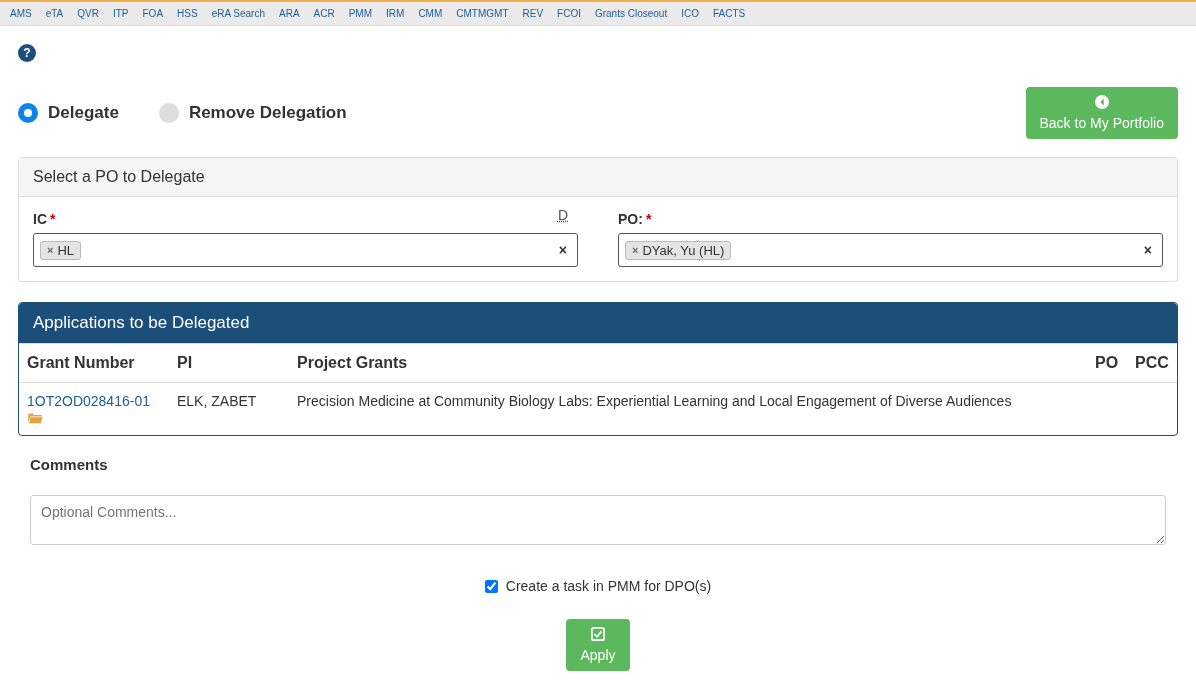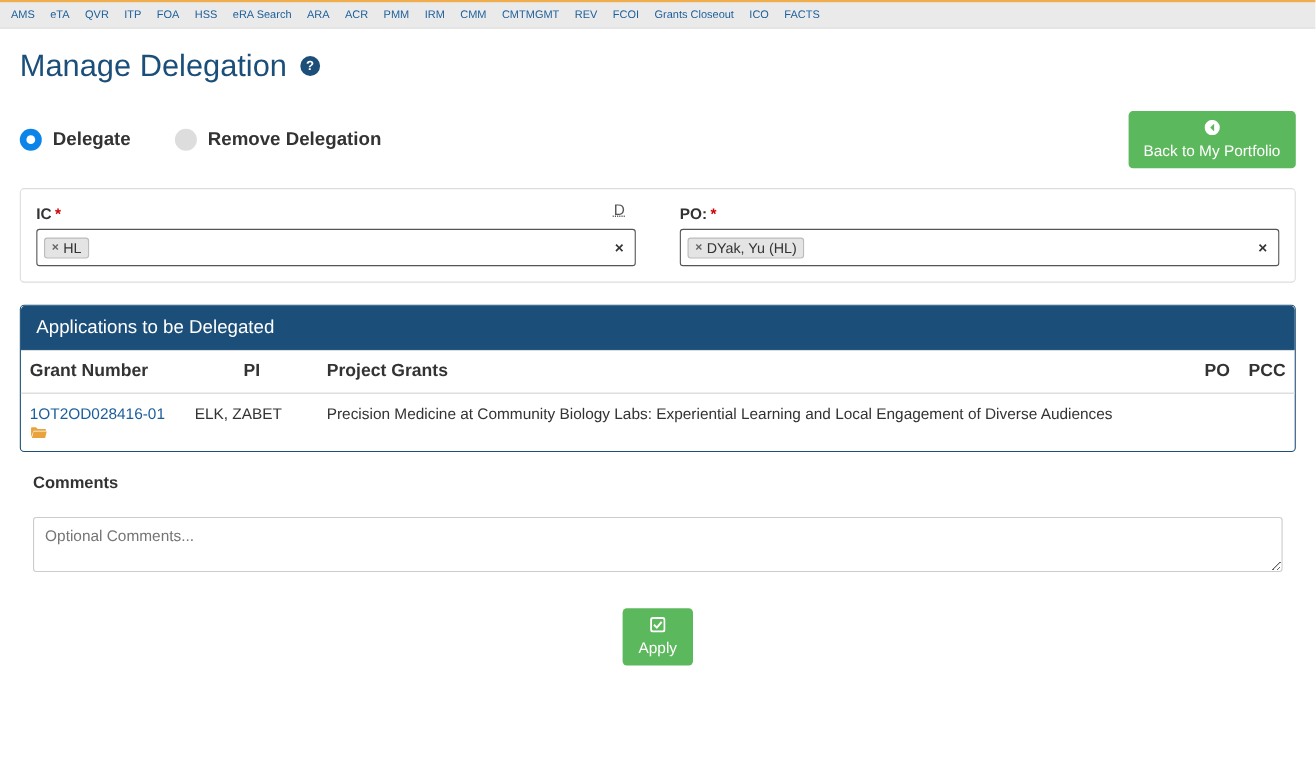--- a/index.html
+++ b/index.html
@@ -233,21 +233,20 @@
     <a>CMTMGMT</a>
     <a>REV</a>
     <a>FCOI</a>
     <a>Grants Closeout</a>
     <a>ICO</a>
     <a>FACTS</a>
   </div>
 
 <div class="content">
   <h1 class="page-title">
-    <span>Manage Delegation</span>
     <span class="help-icon">?</span>
   </h1>
 
   <div class="mode-row">
     <div class="radio-opt">
       <span class="radio-dot selected"></span>
       <span>Delegate</span>
     </div>
     <div class="radio-opt">
       <span class="radio-dot"></span>
@@ -257,20 +256,21 @@
       <button class="btn btn-green">
         <svg width="14" height="14" viewBox="0 0 16 16" fill="#fff">
             <path d="M8 0a8 8 0 100 16A8 8 0 008 0zm2 12L6 8l4-4v8z"></path>
           </svg>
         <span>Back to My Portfolio</span>
       </button>
     </div>
   </div>
 
   <div class="panel">
+    <div class="panel-header">Select a PO to Delegate</div>
     <div class="panel-body">
       <div class="form-row">
         <div class="form-group">
           <span class="hint-d">D</span>
           <label class="form-label">
             <span>IC</span><span class="req">*</span>
           </label>
           <div class="tag-input">
             <span class="tag">
               <span class="x">×</span>
@@ -294,21 +294,21 @@
       </div>
     </div>
   </div>
 
   <div class="panel" style="border-color:#1b4f7a;">
     <div class="panel-header dark">Applications to be Delegated</div>
     <table class="grants">
       <thead>
         <tr>
           <th style="width:150px;">Grant Number</th>
-          <th style="width:120px;text-align:center;">PI</th>
+          <th style="width:120px;">PI</th>
           <th>Project Grants</th>
           <th style="width:40px;">PO</th>
           <th style="width:50px;">PCC</th>
         </tr>
       </thead>
       <tbody>
         <tr>
           <td>
             <a class="grant-link">1OT2OD028416-01</a><br>
             <span class="folder-icon">
@@ -325,20 +325,24 @@
       </tbody>
     </table>
   </div>
 
   <div class="section-label">Comments</div>
   <div class="comments-wrap">
     <textarea class="comments" placeholder="Optional Comments..." style=""></textarea>
   </div>
 
   <div class="footer-actions">
+    <label class="cb-row">
+      <input type="checkbox" checked="" style="">
+      <span>Create a task in PMM for DPO(s)</span>
+    </label>
     <div>
       <button class="btn btn-green">
         <svg width="14" height="14" viewBox="0 0 16 16" fill="none" stroke="#fff" stroke-width="2">
             <rect x="1" y="1" width="14" height="14" rx="2" fill="none"></rect>
             <path d="M4 8l3 3 5-6"></path>
           </svg>
         <span>Apply</span>
       </button>
     </div>
   </div>

